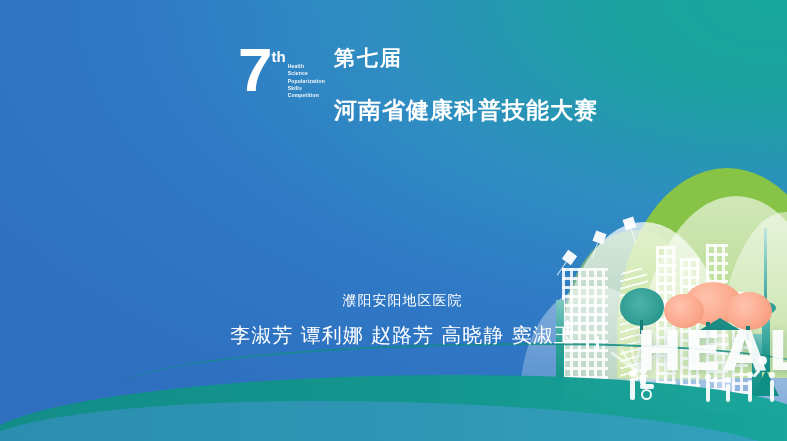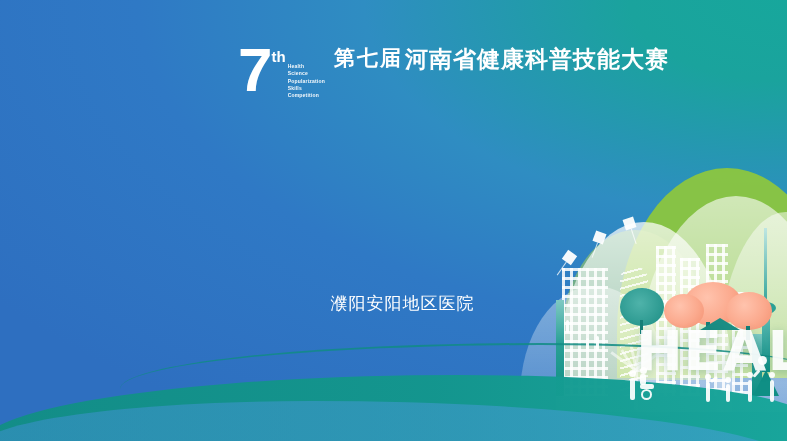--- a/index.html
+++ b/index.html
@@ -157,30 +157,30 @@
     font-size:15px; font-weight:bold; color:#fff;
     margin-top:2px; margin-left:1px;
   }
   .eng {
     margin-left:2px; margin-top:17px;
     display:flex; flex-direction:column;
     font-family:"Liberation Sans", sans-serif;
     font-size:5px; line-height:1.45; font-weight:bold;
     color:rgba(255,255,255,.95); letter-spacing:.2px;
   }
-  .cn-lines { display:flex; gap:2px; margin-top:1px; }
+  .cn-lines { display:flex; flex-direction:column; gap:8px; margin-top:1px; }
   .cn1 {
     font-family:"DejaVu Sans", sans-serif;
     font-size:21px; font-weight:bold; color:#fff;
     letter-spacing:2px; line-height:1.12;
   }
   .cn2 {
-    font-family:Liberation Sans, sans-serif;
+    font-family:Liberation Mono, monospace;
     font-size:23px; font-weight:bold; color:#fff;
-    letter-spacing:1px; line-height:1.1;
+    letter-spacing:1px; line-height:1.1;margin-top:21px;
   }
 
   
   .title {
     position:absolute; left:218px; top:161px;
     font-family:"DejaVu Sans", sans-serif;
     font-size:59px; font-weight:bold;
     color:#fff; letter-spacing:3px; line-height:1.05;
     white-space:nowrap;
     z-index:6;
@@ -188,21 +188,21 @@
   }
 
   
   .credits {
     position:absolute; left:0; right:0; top:292px;
     text-align:center; z-index:6;
     padding-left:18px;
   }
   .org {
     font-family:Liberation Serif, serif;
-    font-size:17px; color:#fff; letter-spacing:1px;
+    font-size:14px; color:#fff; letter-spacing:1px;
     margin-bottom:12px;
   }
   .authors {
     font-family:"DejaVu Sans", sans-serif;
     font-size:20px; color:#fff; letter-spacing:1px;
   }
 </style>
 </head>
 <body>
 
@@ -307,15 +307,16 @@
     </div>
     <div class="cn-lines">
       <div class="cn1">第七届</div>
       <div class="cn2">河南省健康科普技能大赛</div>
     </div>
   </div>
 
 
   <div class="credits">
     <div class="org">濮阳安阳地区医院</div>
+    <div class="authors">李淑芳 谭利娜 赵路芳 高晓静 窦淑玉</div>
   </div>
 
 </div>
 
 </body></html>

